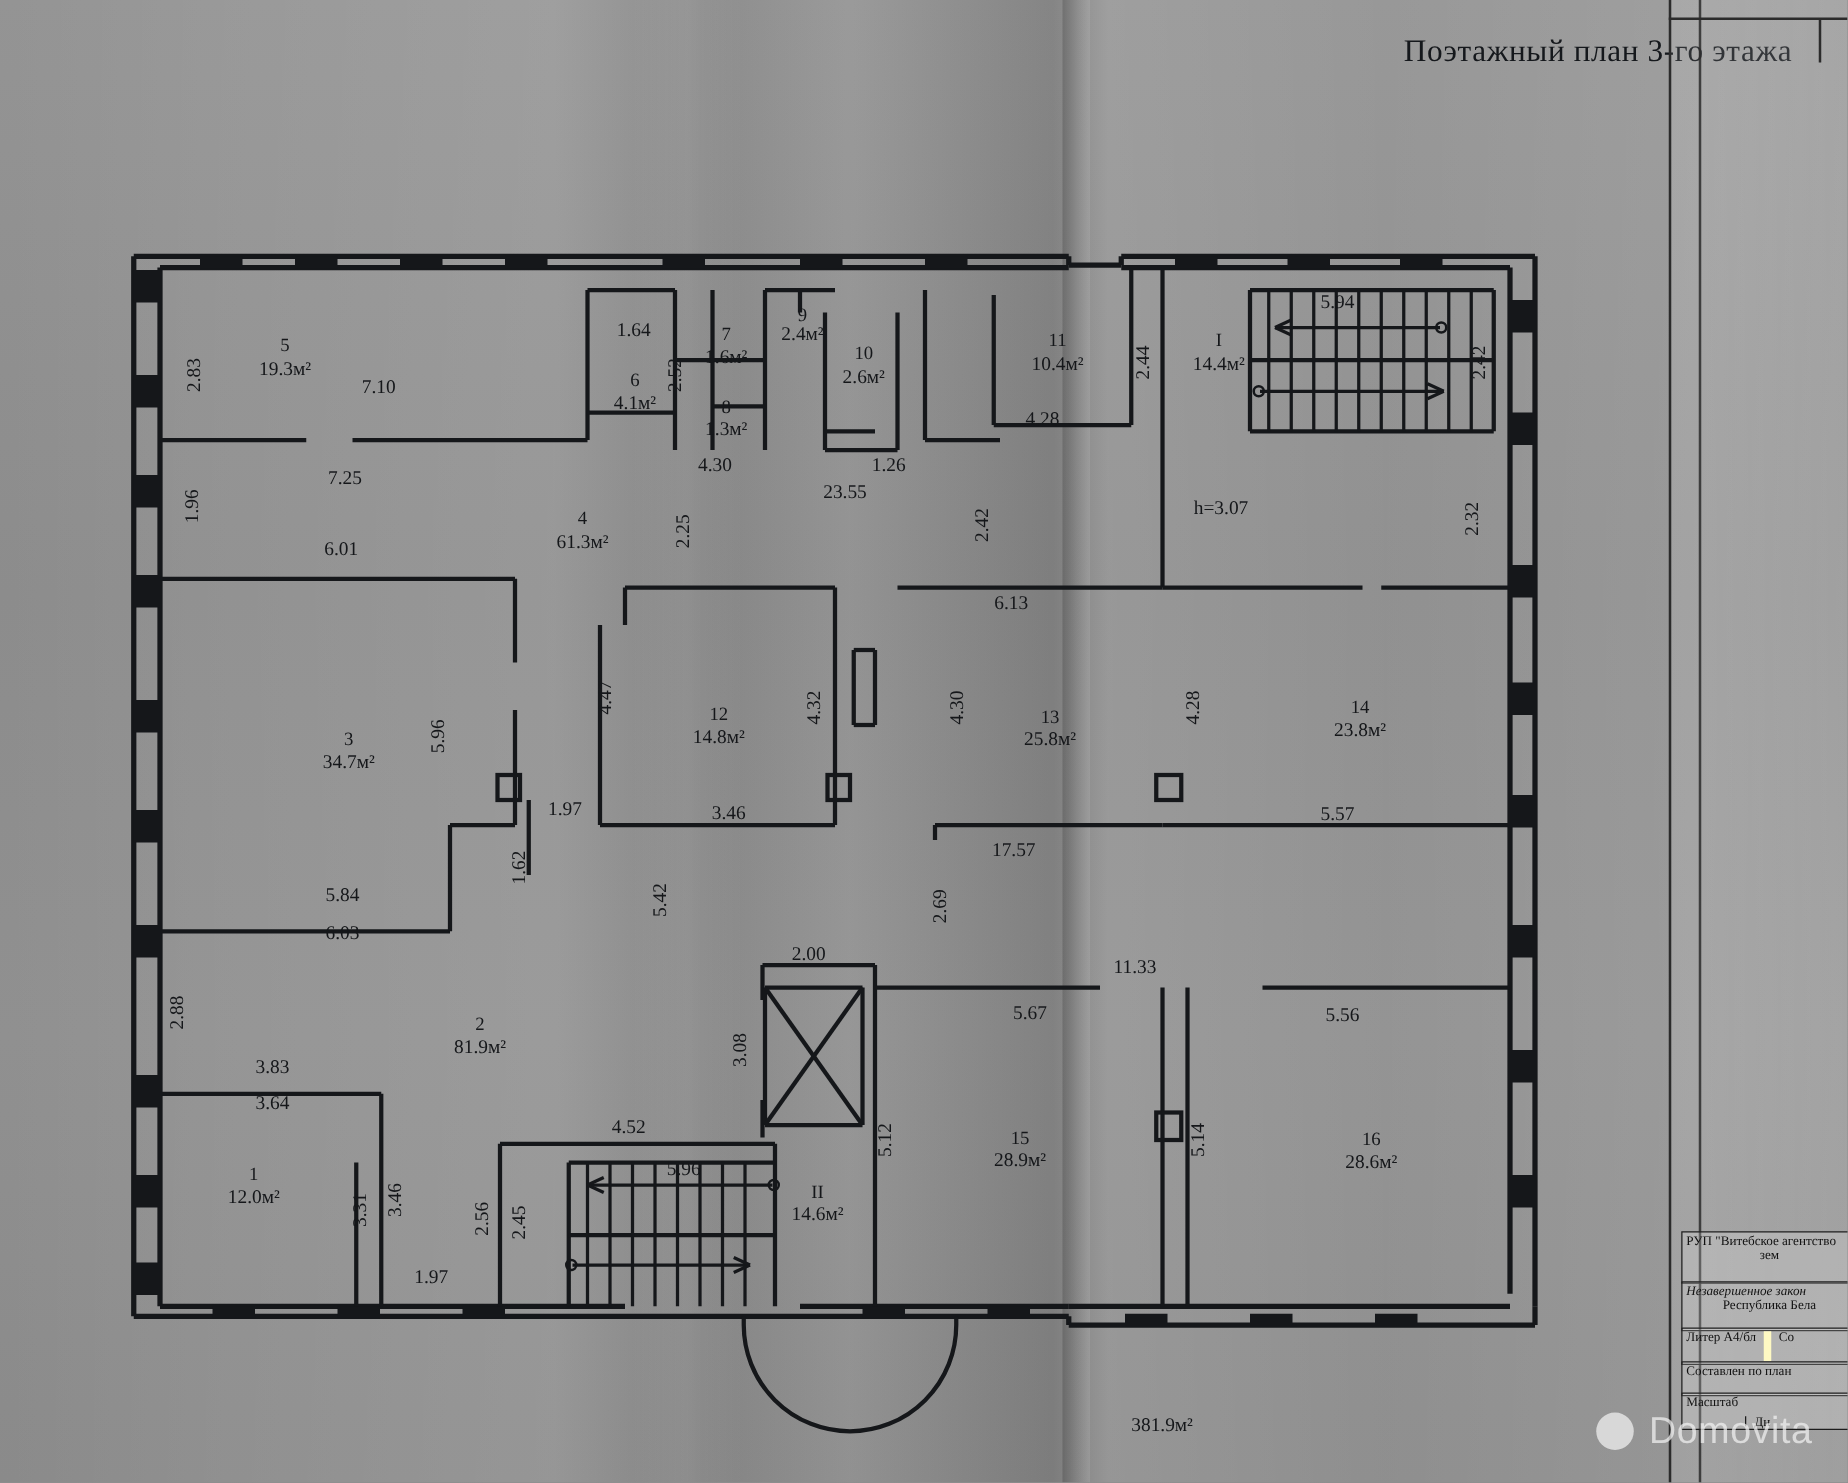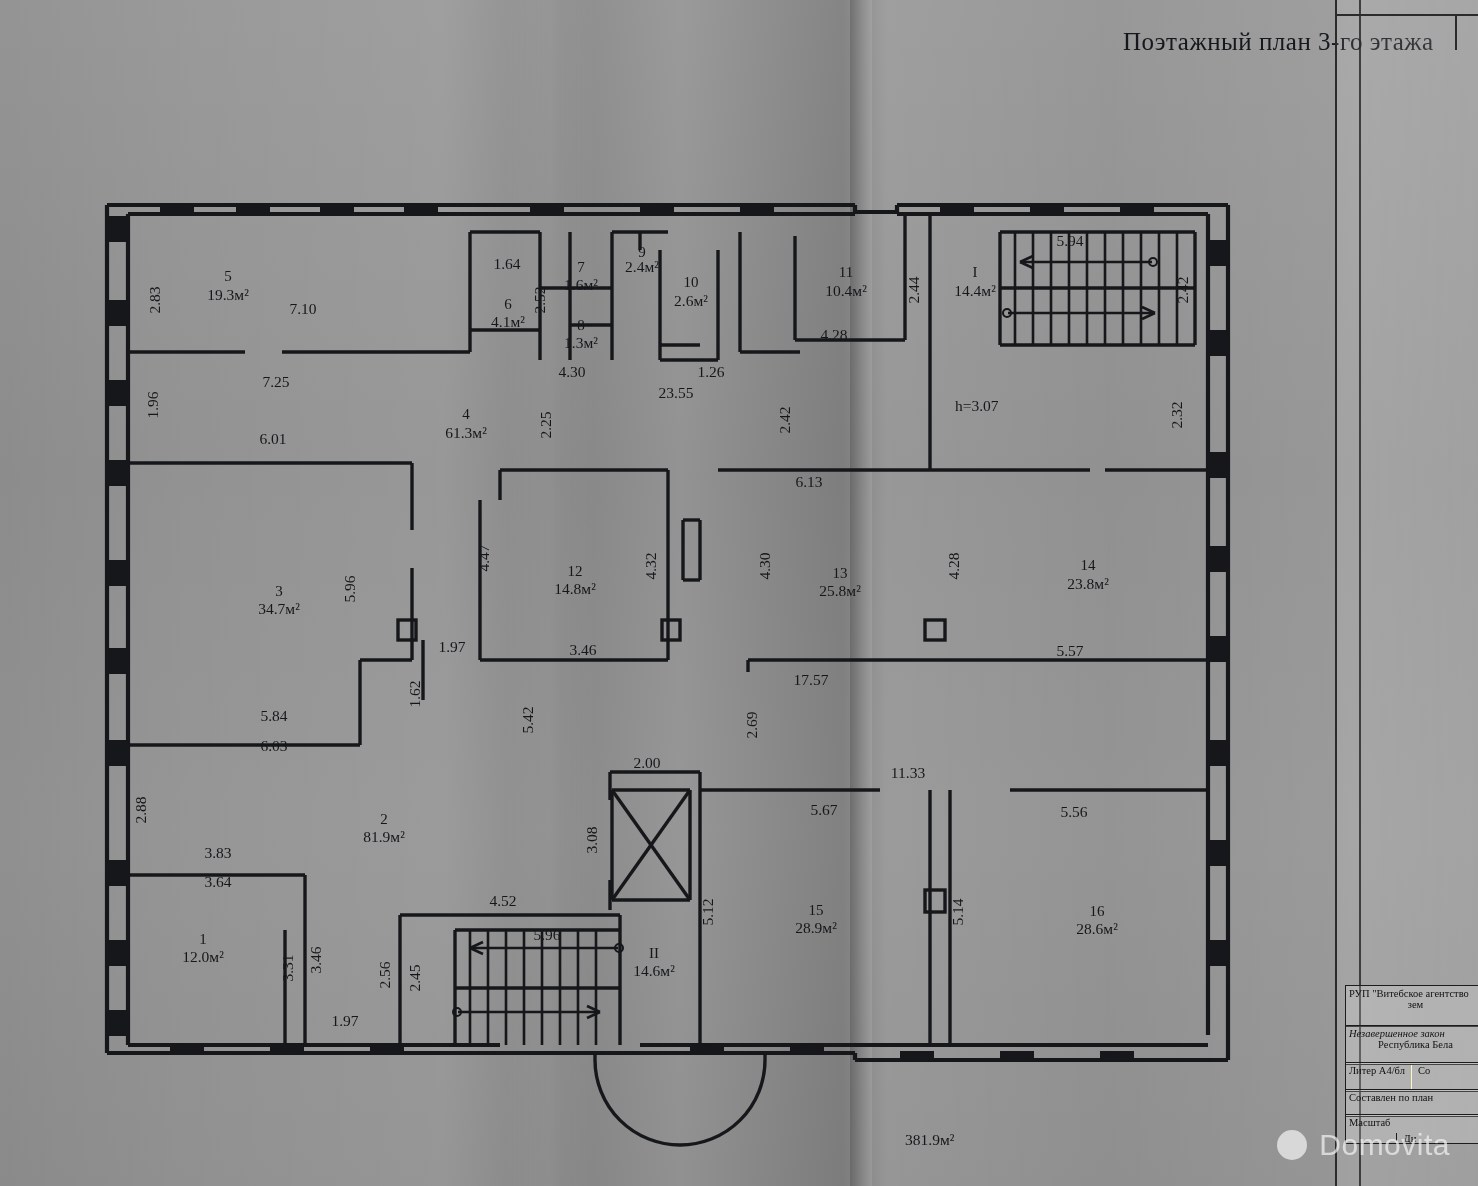--- a/index.html
+++ b/index.html
@@ -115,21 +115,21 @@
 <div class="stamp" style="top:985px;width:133px;height:36px;">
   <div>РУП "Витебское агентство</div>
   <div style="text-align:center;">зем</div>
 </div>
 <div class="stamp" style="top:1025px;width:133px;height:34px;">
   <div style="font-style:italic;">Незавершенное  закон</div>
   <div style="text-align:center;">Республика Бела</div>
 </div>
 <div class="stamp" style="top:1062px;width:133px;height:24px;display:flex;gap:6px;">
   <span>Литер А4/бл</span>
-  <span style="border-left:1px solid #fef9c3;padding-left:6px;">Со</span>
+  <span style="border-left:6px solid #fef9c3;padding-left:6px;">Со</span>
 </div>
 <div class="stamp" style="top:1089px;width:133px;height:22px;">
   <span>Составлен по план</span>
 </div>
 <div class="stamp" style="top:1114px;width:133px;height:24px;display:flex;gap:6px;">
   <span>Масштаб</span>
   <span style="border-left:1px solid #1c1c1c;padding-left:6px;margin-top:16px;">Дн</span>
 </div>
 
 <svg id="plan" viewBox="0 0 1478 1186">

